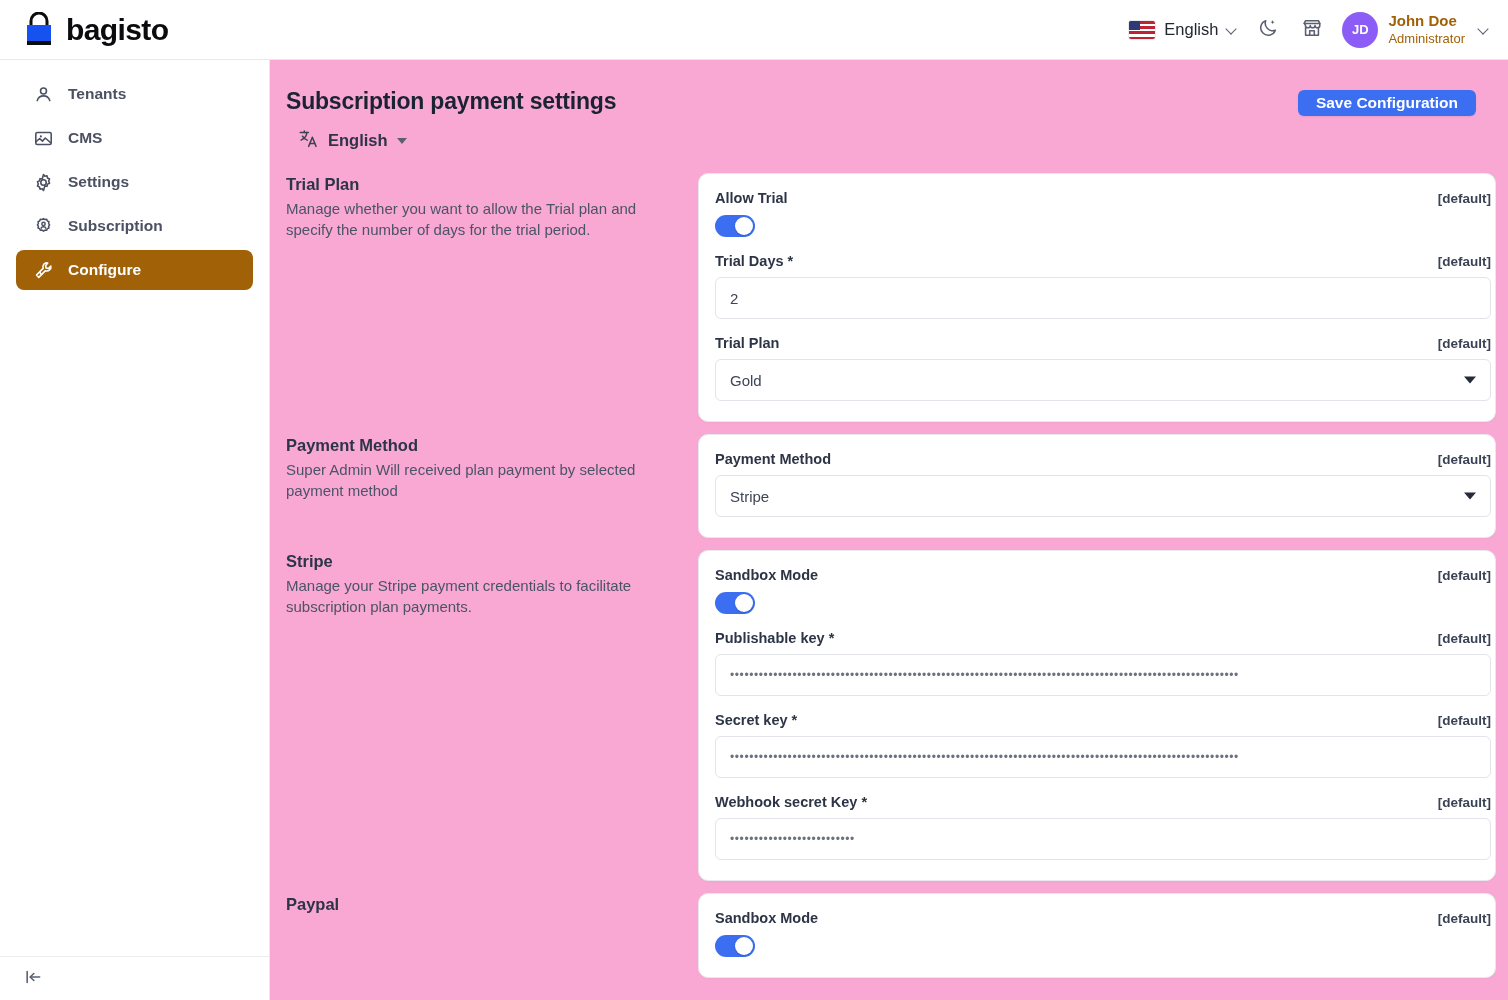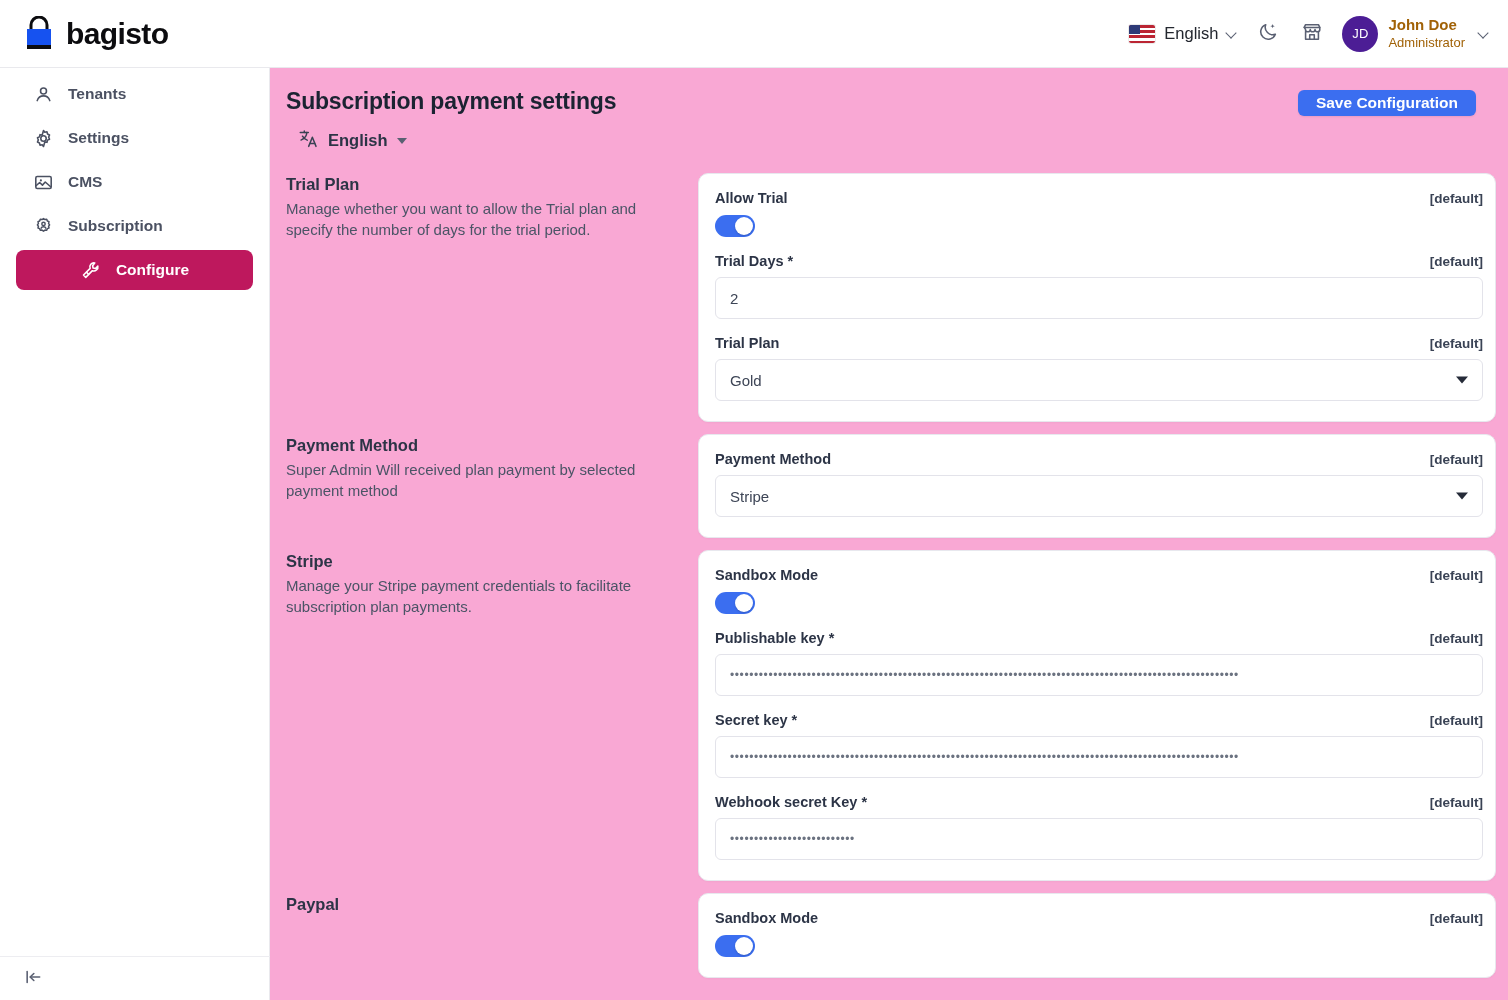--- a/index.html
+++ b/index.html
@@ -7,21 +7,21 @@
     width: 1508px; height: 1000px;
     overflow: hidden;
     font-family: "Liberation Sans", sans-serif;
     background: #ffffff;
     color: #23272f;
   }
 
   
   .topbar {
     position: absolute; top: 0; left: 0;
-    width: 1508px; height: 68px;
+    width: 1508px; height: 60px;
     background: #ffffff;
     border-bottom: 1px solid #e9e9ed;
     display: flex; align-items: center;
     z-index: 20;
   }
   .brand {
     display: flex; align-items: center; gap: 10px;
     padding-left: 22px; width: 270px;
   }
   .brand-mark { width: 34px; height: 36px; position: relative; display:block; }
@@ -46,21 +46,21 @@
   .lang-label { font-size: 16.5px; color: #23272f; font-weight: 400; }
   .chev { width: 11px; height: 11px; position: relative; display:inline-block; }
   .chev::before {
     content:''; position:absolute; left:0px; top:1px;
     width: 7px; height: 7px; border-right: 1.7px solid #5a6072; border-bottom: 1.7px solid #5a6072;
     transform: rotate(45deg);
   }
   .icon-btn { width: 44px; height: 44px; display: flex; align-items: center; justify-content: center; cursor: pointer; border-radius: 6px; }
   .avatar {
     width: 36px; height: 36px; border-radius: 50%;
-    background: #4c1d95; color:#fff; font-size: 13px; font-weight: 400;
+    background: #8b5cf6; color:#fff; font-size: 13px; font-weight: 700;
     display: flex; align-items: center; justify-content: center;
     margin-left: 8px; letter-spacing: .2px;
   }
   .user-block { margin-left: 10px; line-height: 1.25; }
   .user-name { font-size: 15px; font-weight: 700; color: #a16207; }
   .user-role { font-size: 13px; color: #a16207; }
   .user-chev { margin-left: 14px; }
 
   
   .sidebar {
@@ -71,21 +71,21 @@
     z-index: 10;
   }
   .nav { padding: 14px 16px 0 16px; }
   .nav-item {
     display: flex; align-items: center; gap: 14px;
     height: 40px; padding: 0 16px; margin-bottom: 4px;
     border-radius: 8px; cursor: pointer;
     color: #4b5162; font-size: 15.5px; font-weight: 600;
   }
   .nav-item .ni { width: 22px; height: 22px; display:flex; align-items:center; justify-content:center; flex: none; }
-  .nav-item.active { background: #be185d; color: #ffffff; justify-content: center; }
+  .nav-item.active { background: #a16207; color: #ffffff; }
   .nav-item.active svg { stroke: #ffffff; }
 
   .sidebar-foot {
     position: absolute; left: 0; bottom: 0; width: 270px; height: 44px;
     border-top: 1px solid #ededf1;
     display: flex; align-items: center; padding-left: 22px;
   }
 
   
   .main {
@@ -119,21 +119,21 @@
   
   .sections { padding: 0 12px 0 16px; margin-top: 20px; }
   .section { display: flex; align-items: flex-start; margin-bottom: 12px; }
   .sec-desc { width: 412px; flex: none; padding-right: 26px; padding-top: 2px; }
   .sec-title { font-size: 16.5px; font-weight: 700; color: #2c3446; margin-bottom: 4px; }
   .sec-sub { font-size: 15px; line-height: 1.42; color: #4b5466; }
 
   .card {
     flex: 1; background: #ffffff;
     border: 1px solid #e8e8ee; border-radius: 10px;
-    padding: 16px 12px 20px 16px;
+    padding: 16px 4px 20px 16px;
     box-shadow: 0 1px 2px rgba(16,24,40,.03);
   }
   .field { margin-bottom: 16px; }
   .field:last-child { margin-bottom: 0; }
   .field-head { display: flex; align-items: baseline; }
   .field-label { font-size: 14.5px; font-weight: 600; color: #2c3446; }
   .default-tag { margin-left: auto; font-size: 13.5px; color: #3a4355; font-weight: 600; }
 
   .toggle {
     margin-top: 9px; width: 40px; height: 22px; border-radius: 11px;
@@ -223,36 +223,36 @@
           <circle cx="12" cy="8" r="3.4"></circle>
             <path d="M4.8 19c1.2-3.6 4-5.4 7.2-5.4s6 1.8 7.2 5.4"></path>
         </svg>
       </span>
       <span>Tenants</span>
     </div>
 
     <div class="nav-item">
       <span class="ni">
         <svg width="21" height="21" viewBox="0 0 24 24" fill="none" stroke="#4b5162" stroke-width="1.8" stroke-linejoin="round">
-          <circle cx="12" cy="12" r="3.1"></circle>
-          <path d="M12 2.8l1.5 2.1 2.5-.5.6 2.5 2.3 1.1-1 2.4 1 2.4-2.3 1.1-.6 2.5-2.5-.5L12 21.2l-1.5-2.1-2.5.5-.6-2.5-2.3-1.1 1-2.4-1-2.4 2.3-1.1.6-2.5 2.5.5z"></path>
-        </svg>
-      </span>
-      <span>Settings</span>
+          <rect x="3.2" y="5.2" width="17.6" height="13.6" rx="1.6"></rect>
+          <path d="M3.2 16 l4.4-4 3.2 3 3.2-3.6 6.8 6"></path>
+          <circle cx="9" cy="9.6" r="1.2" fill="#4b5162" stroke="none"></circle>
+        </svg>
+      </span>
+      <span>CMS</span>
     </div>
 
     <div class="nav-item">
       <span class="ni">
         <svg width="21" height="21" viewBox="0 0 24 24" fill="none" stroke="#4b5162" stroke-width="1.8" stroke-linejoin="round">
-          <rect x="3.2" y="5.2" width="17.6" height="13.6" rx="1.6"></rect>
-          <path d="M3.2 16 l4.4-4 3.2 3 3.2-3.6 6.8 6"></path>
-          <circle cx="9" cy="9.6" r="1.2" fill="#4b5162" stroke="none"></circle>
-        </svg>
-      </span>
-      <span>CMS</span>
+          <circle cx="12" cy="12" r="3.1"></circle>
+          <path d="M12 2.8l1.5 2.1 2.5-.5.6 2.5 2.3 1.1-1 2.4 1 2.4-2.3 1.1-.6 2.5-2.5-.5L12 21.2l-1.5-2.1-2.5.5-.6-2.5-2.3-1.1 1-2.4-1-2.4 2.3-1.1.6-2.5 2.5.5z"></path>
+        </svg>
+      </span>
+      <span>Settings</span>
     </div>
 
     <div class="nav-item">
       <span class="ni">
         <svg width="21" height="21" viewBox="0 0 24 24" fill="none" stroke="#4b5162" stroke-width="1.7" stroke-linejoin="round">
           <path d="M12 2.9l1.7 1.2 2-.3.7 1.9 1.9.8-.5 2 1.2 1.6-1.2 1.6.5 2-1.9.8-.7 1.9-2-.3L12 17.3l-1.7-1.2-2 .3-.7-1.9-1.9-.8.5-2L5 10.1l1.2-1.6-.5-2 1.9-.8.7-1.9 2 .3z"></path>
           <circle cx="12" cy="9" r="1.9"></circle>
           <path d="M8.9 14.4c.7-1.5 1.8-2.2 3.1-2.2s2.4.7 3.1 2.2"></path>
         </svg>
       </span>

